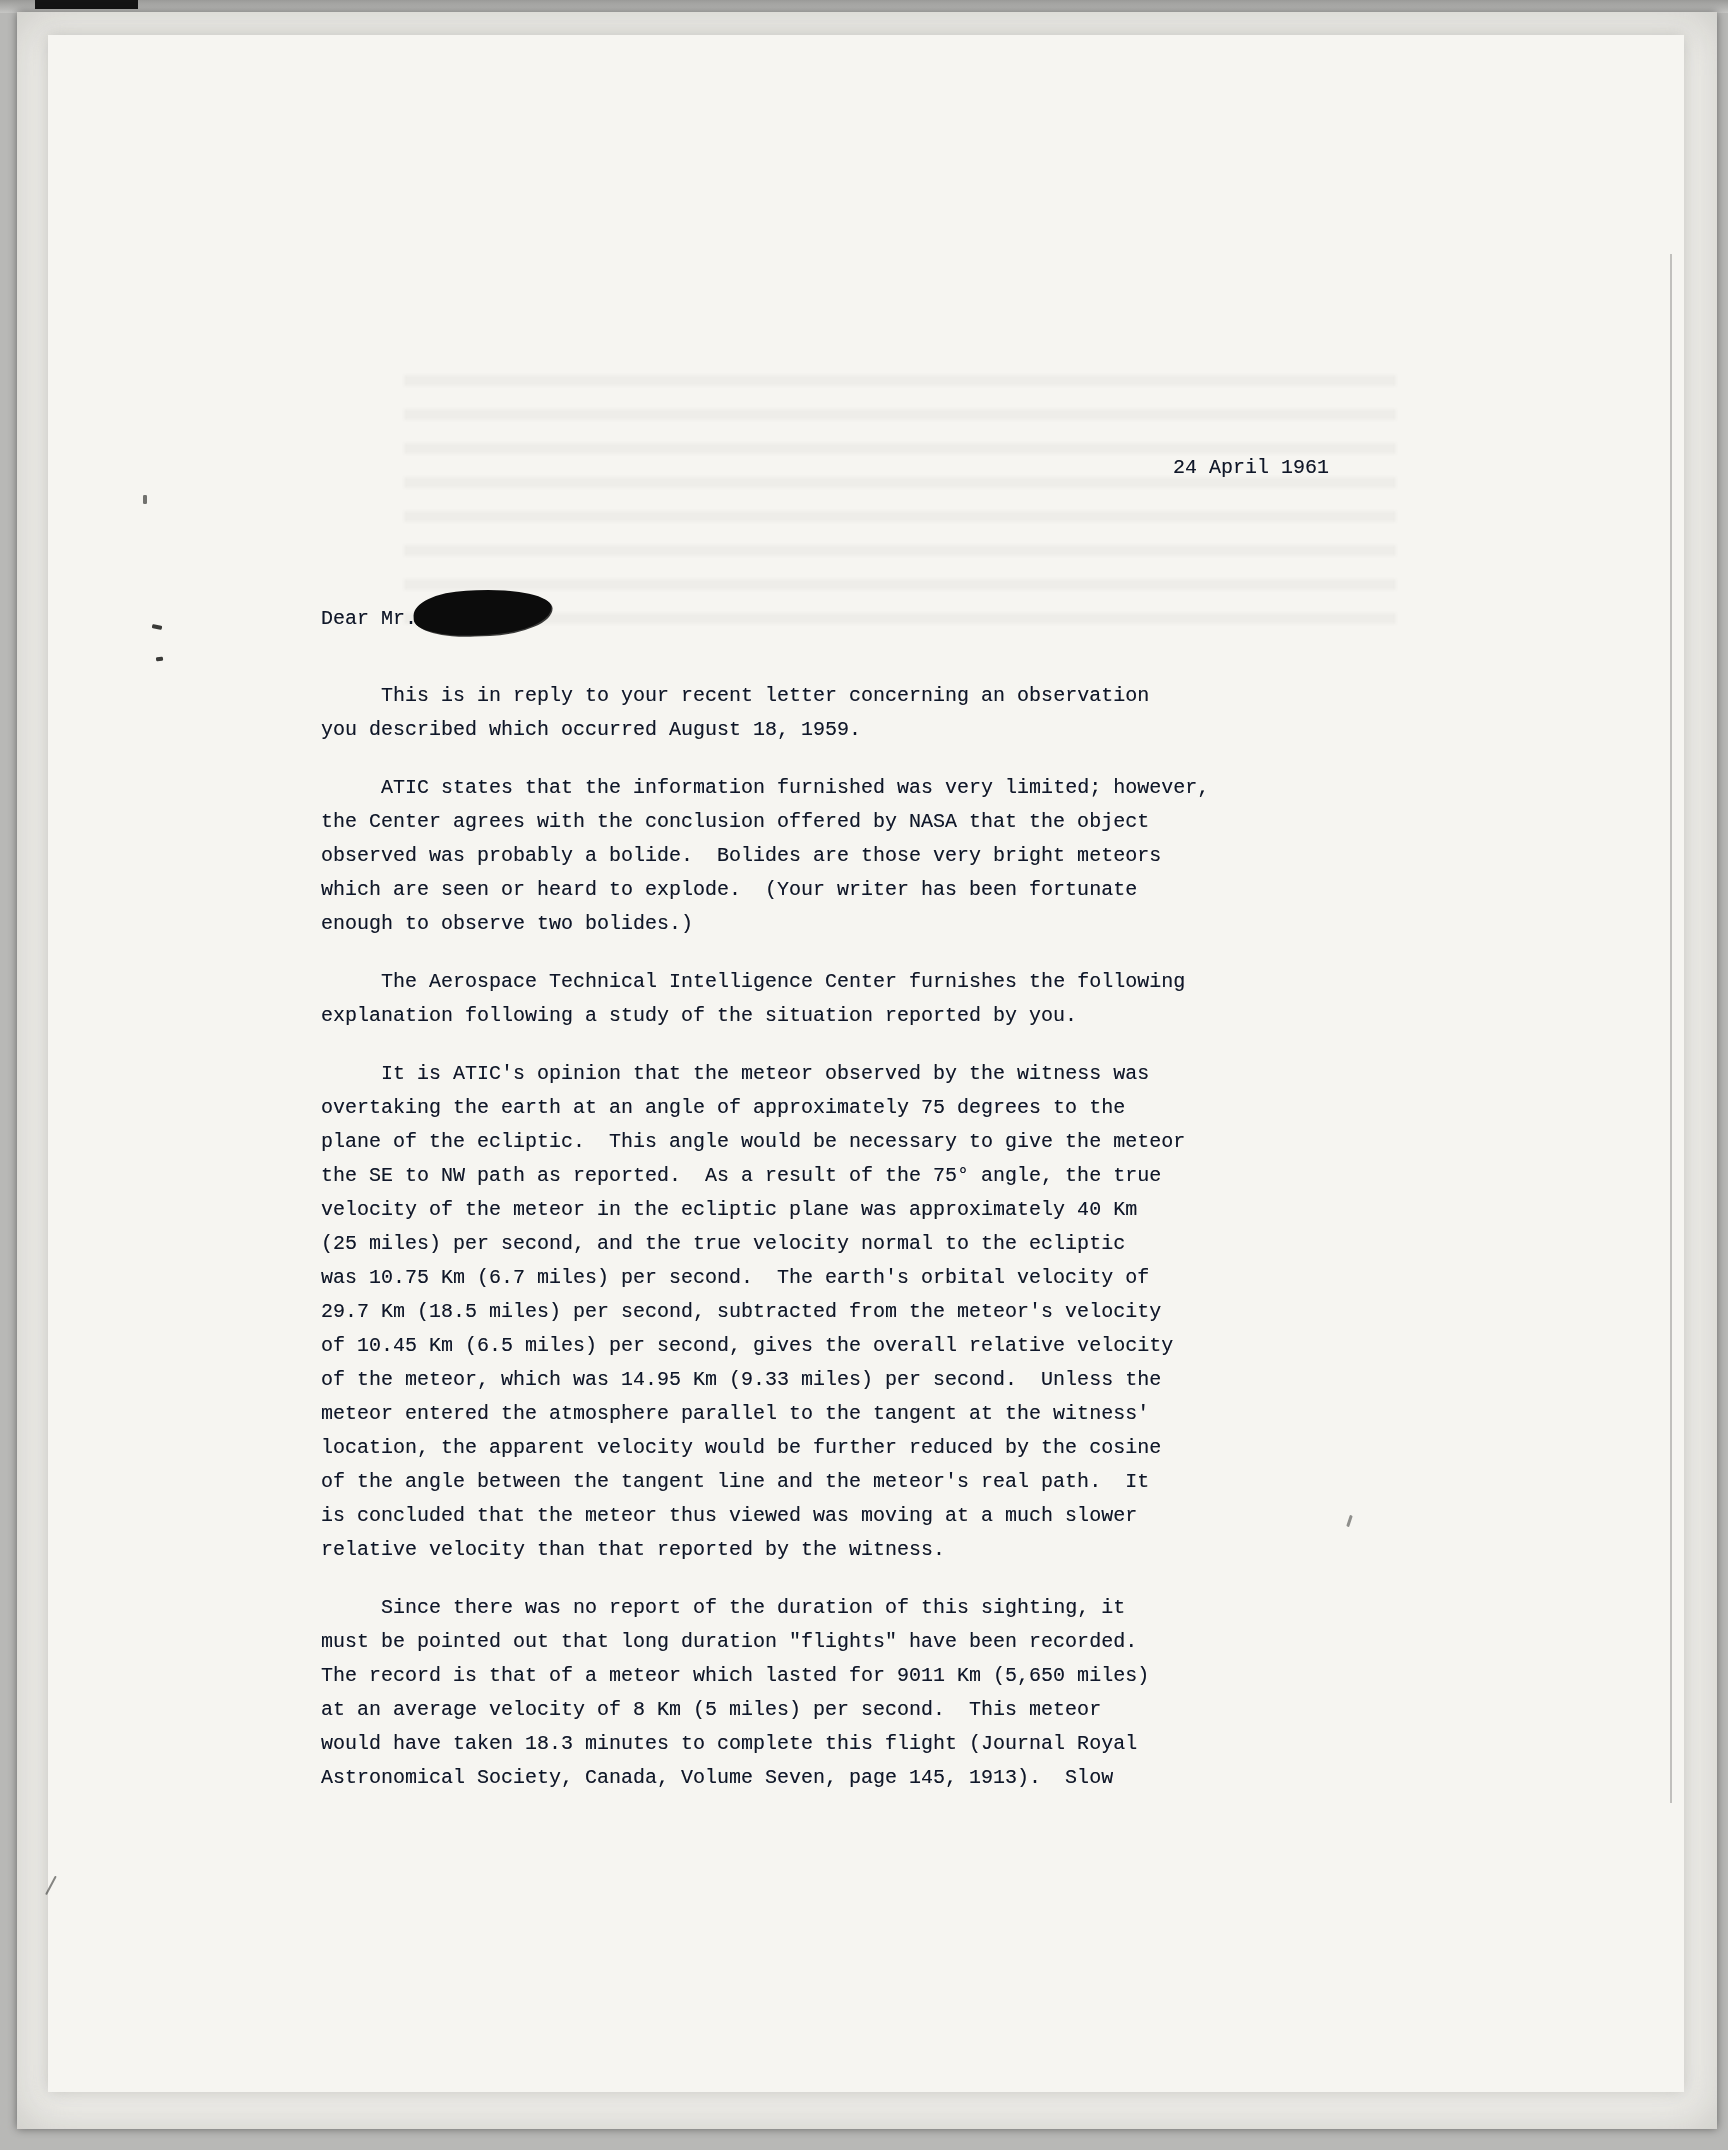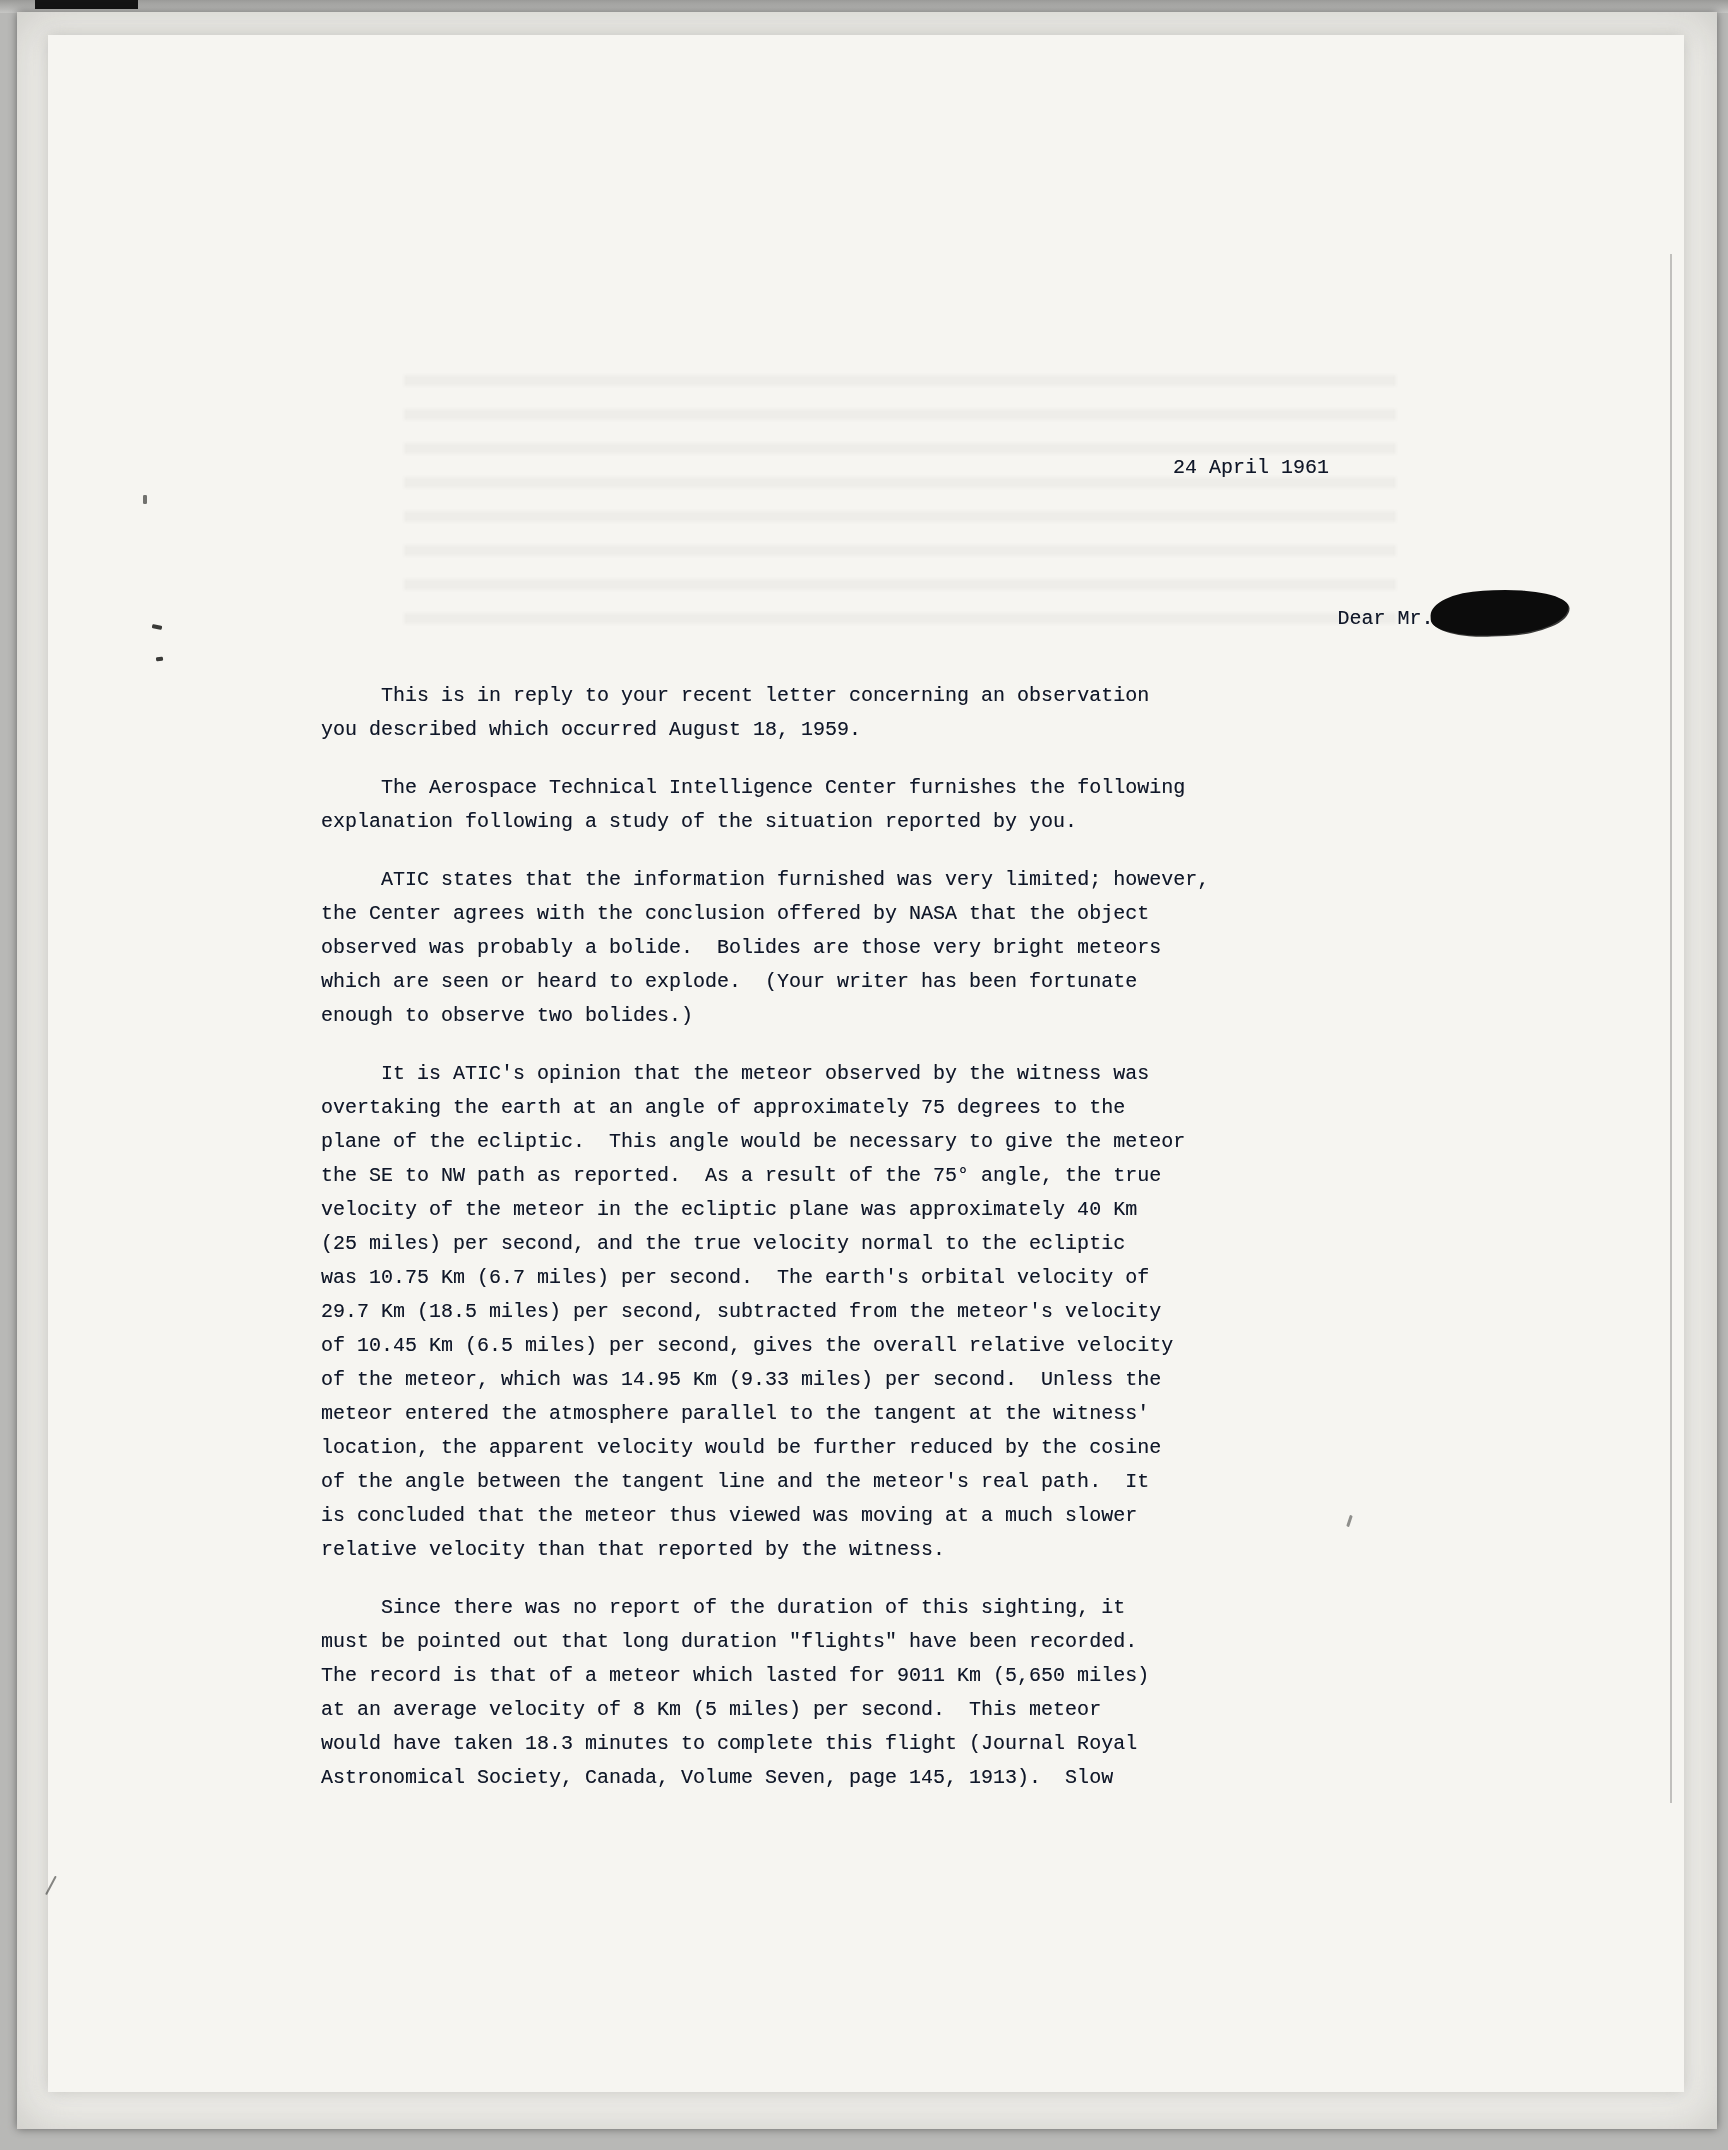--- a/index.html
+++ b/index.html
@@ -66,21 +66,21 @@
   .letter-body {
     position: absolute;
     left: 321px; top: 451px;
     width: 1247px;
     color: #0f172a;
     font-size: 20px;
     line-height: 34px;
     text-shadow: 0 0 0.6px rgba(20,20,20,0.45);
   }
   .date-line { margin-left: 852px; white-space: pre; }
-  .salutation-line { margin-top: 94px; white-space: pre; text-align: right; }
+  .salutation-line { margin-top: 94px; white-space: pre; }
   .redaction {
     display: inline-block;
     width: 138px; height: 45px;
     margin-left: -3.6px;
     background: #0c0c0c;
     border-radius: 42% 58% 50% 46% / 55% 48% 60% 44%;
     transform: rotate(-2.5deg) translateY(11px);
     box-shadow: 1.2px 1.2px 0 rgba(10,10,10,0.8);
   }
   .para {
@@ -108,28 +108,28 @@
 <div class="speck s5"></div>
 
 <div class="letter-body">
   <div class="date-line">24 April 1961</div>
 
   <div class="salutation-line"><span>Dear Mr.</span><span class="redaction"></span></div>
 
   <p class="para first">     This is in reply to your recent letter concerning an observation
 you described which occurred August 18, 1959.</p>
 
-  <p class="para">     The Aerospace Technical Intelligence Center furnishes the following
-explanation following a study of the situation reported by you.</p>
-
   <p class="para">     ATIC states that the information furnished was very limited; however,
 the Center agrees with the conclusion offered by NASA that the object
 observed was probably a bolide.  Bolides are those very bright meteors
 which are seen or heard to explode.  (Your writer has been fortunate
 enough to observe two bolides.)</p>
+
+  <p class="para">     The Aerospace Technical Intelligence Center furnishes the following
+explanation following a study of the situation reported by you.</p>
 
   <p class="para">     It is ATIC's opinion that the meteor observed by the witness was
 overtaking the earth at an angle of approximately 75 degrees to the
 plane of the ecliptic.  This angle would be necessary to give the meteor
 the SE to NW path as reported.  As a result of the 75° angle, the true
 velocity of the meteor in the ecliptic plane was approximately 40 Km
 (25 miles) per second, and the true velocity normal to the ecliptic
 was 10.75 Km (6.7 miles) per second.  The earth's orbital velocity of
 29.7 Km (18.5 miles) per second, subtracted from the meteor's velocity
 of 10.45 Km (6.5 miles) per second, gives the overall relative velocity

